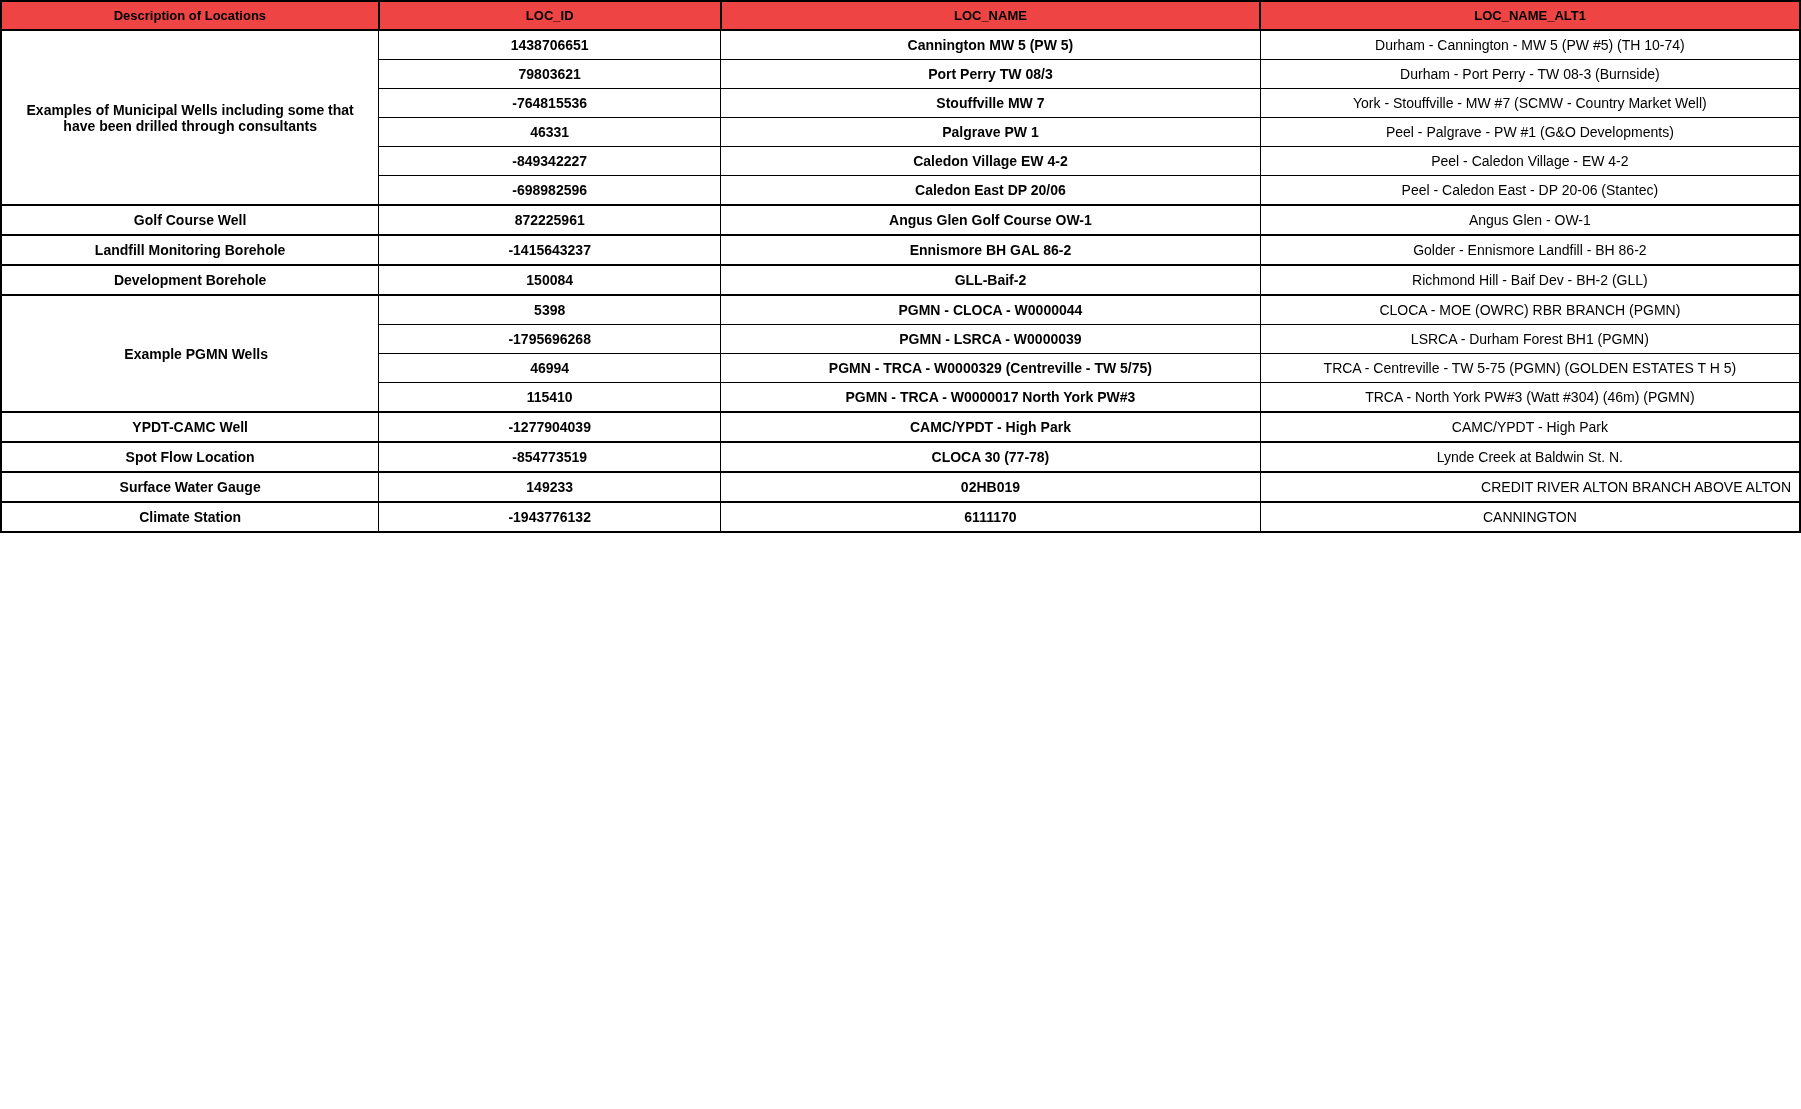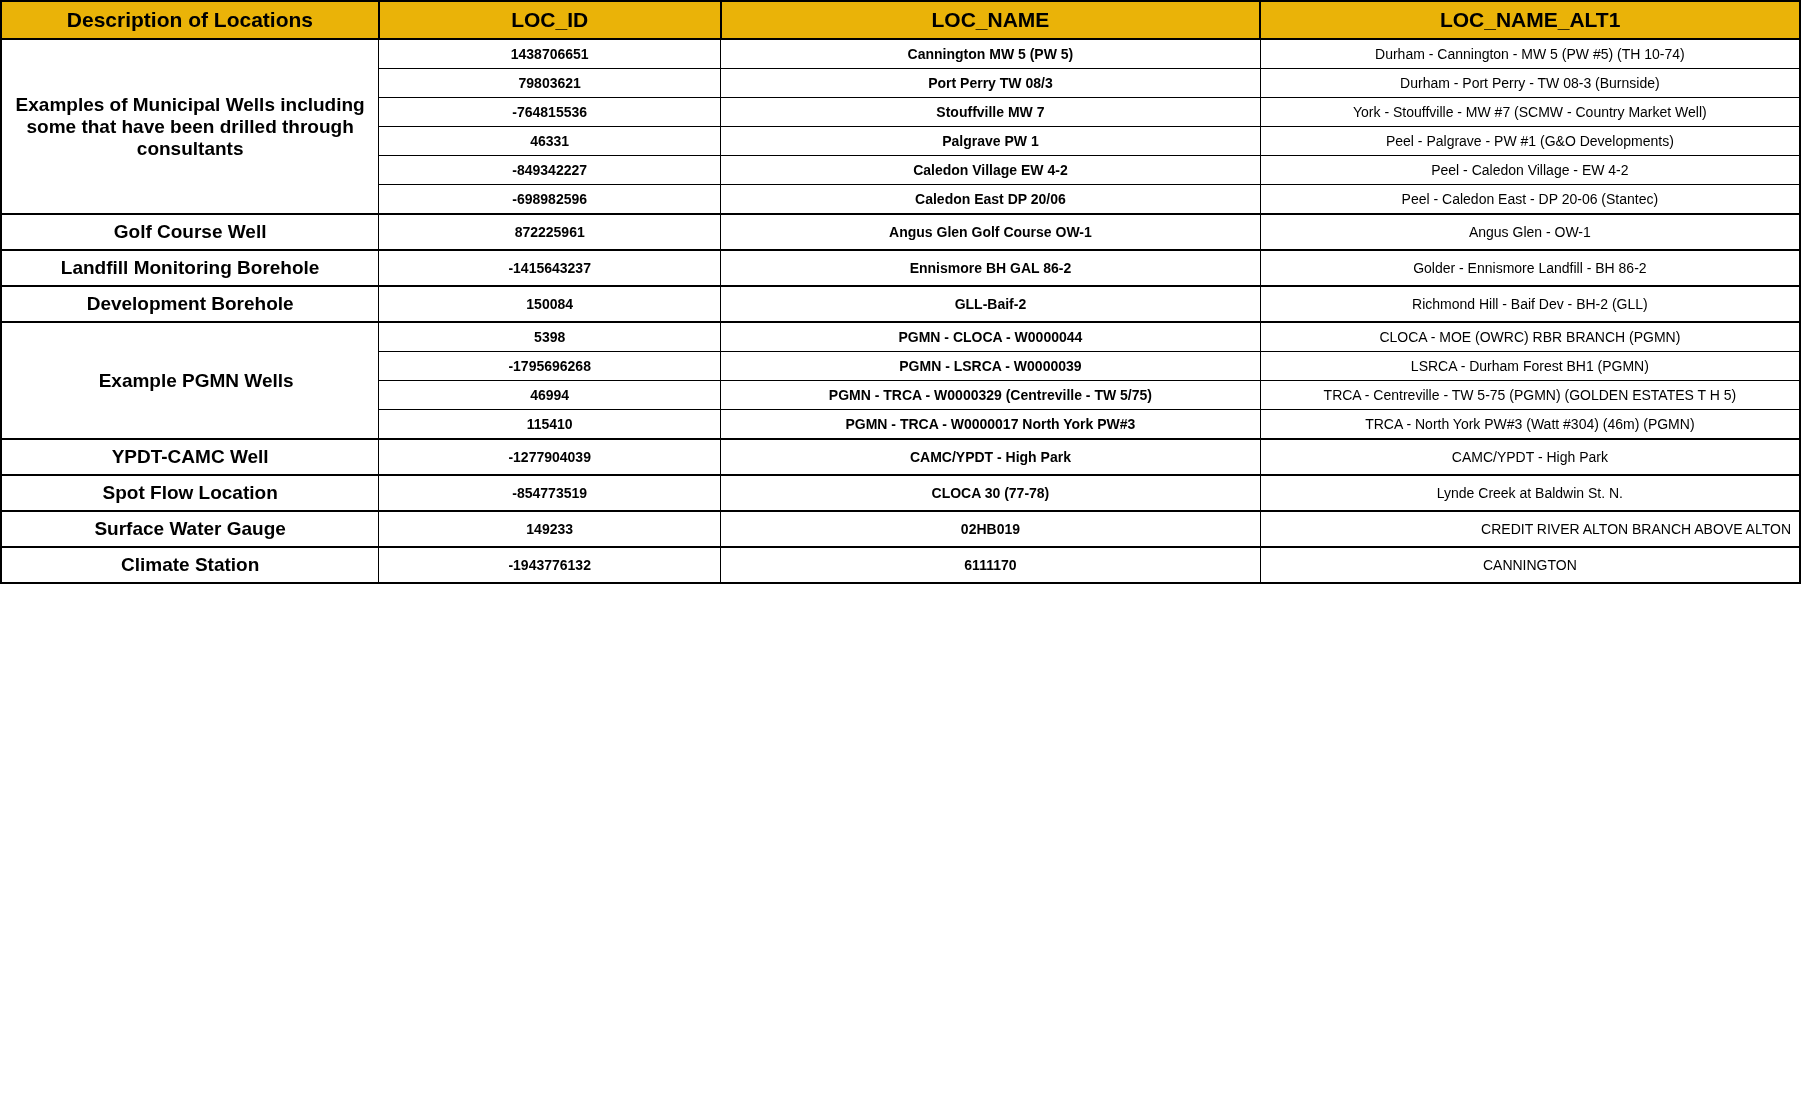--- a/index.html
+++ b/index.html
@@ -19,31 +19,31 @@
       border-collapse: collapse;
       border: 2px solid #000;
     }
     th, td {
       border: 1px solid #000;
       padding: 6px 8px;
       text-align: center;
       vertical-align: middle;
     }
     th {
-      background: #eab308;
+      background: #ef4444;
       font-weight: bold;
-      font-size: 21px;
+      font-size: 13px;
       border: 2px solid #000;
     }
     td {
       font-size: 14px;
     }
     .desc-cell {
       font-weight: bold;
-      font-size: 19px;
+      font-size: 14px;
       width: 21%;
     }
     .loc-id-cell {
       font-weight: bold;
       font-size: 14px;
       width: 19%;
     }
     .loc-name-cell {
       font-weight: bold;
       font-size: 14px;

